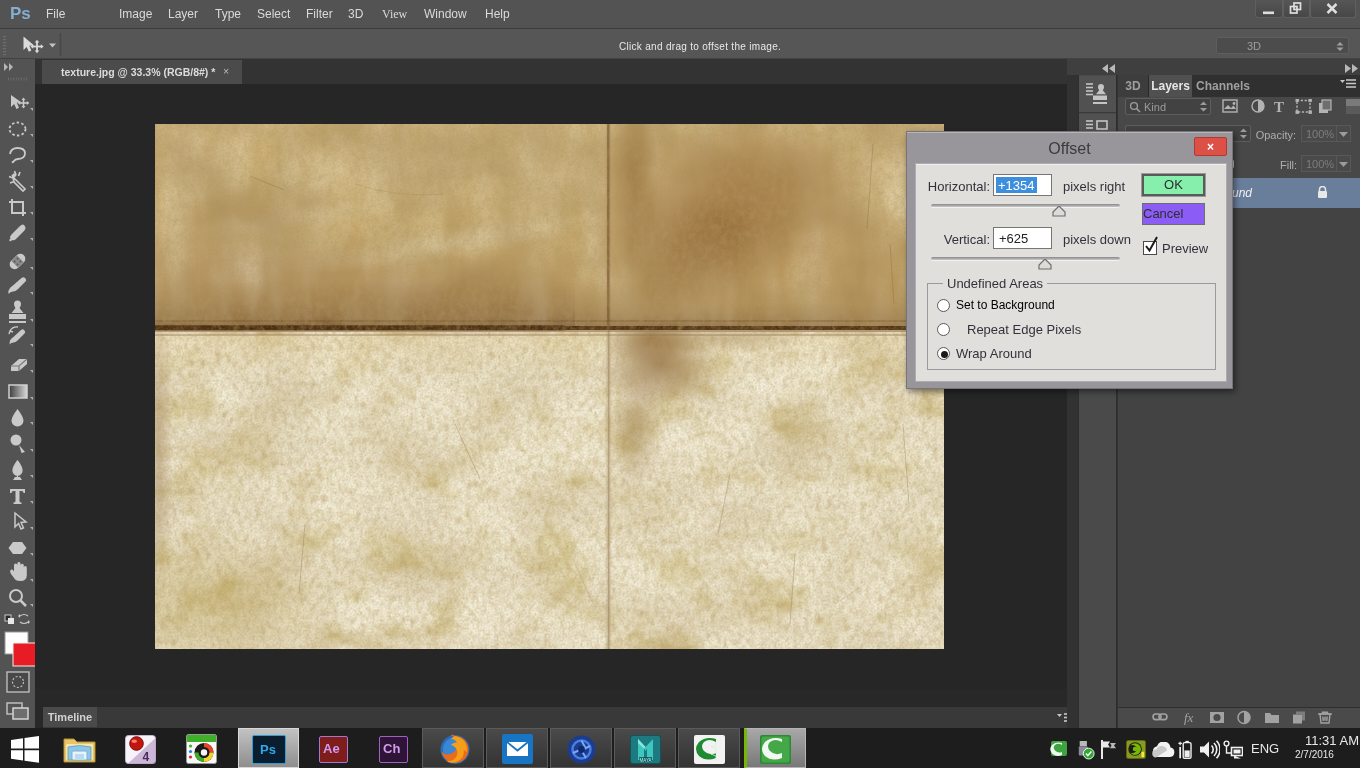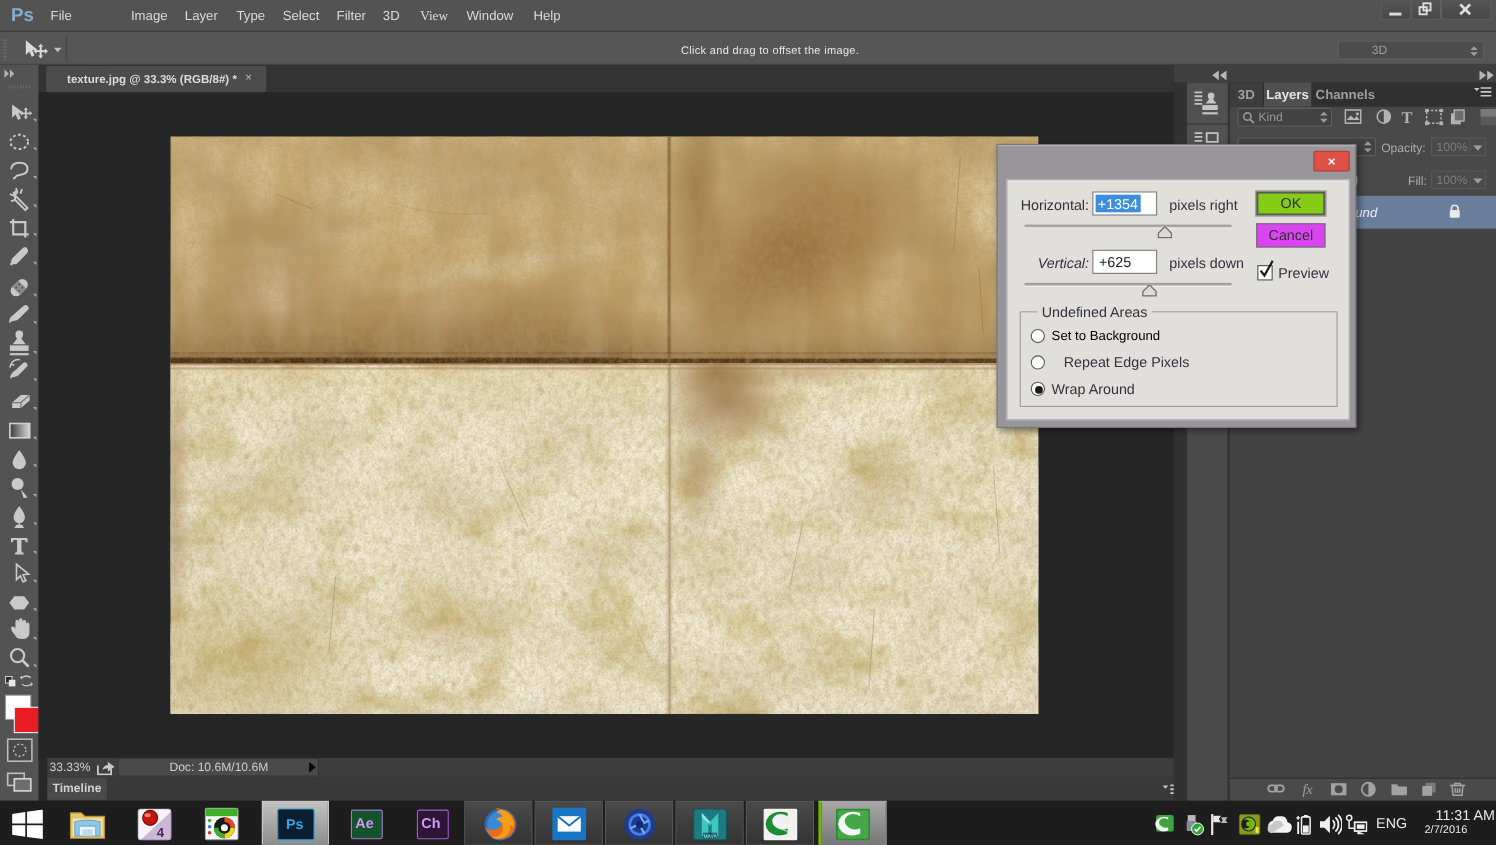--- a/index.html
+++ b/index.html
@@ -370,32 +370,20 @@
         <path d="M200 60 q40 14 90 10"></path>
         <path d="M680 480 l30 -20"></path>
         <path d="M420 440 l18 40"></path>
       </g>
 
       <rect width="789" height="525" filter="url(#grain2)" opacity="0.5"></rect>
       <rect width="789" height="525" filter="url(#grain)" opacity="0.45"></rect>
     </svg>
   </div>
 
-  <div class="abs" id="statusbar">
-    <span style="position:absolute;left:2px;top:3px;">33.33%</span>
-    <svg style="position:absolute;left:45px;top:2px;" width="17" height="14" viewBox="0 0 17 14">
-      <path d="M1 5 l0 8 l12 0 l0 -5" fill="none" stroke="#c8c8c8" stroke-width="1.6"></path>
-      <path d="M5 9 q1 -4 5 -4.5 l0 -3 l6 4.5 l-6 4.5 l0 -3 q-3 0.2 -5 1.5 z" fill="#c8c8c8"></path>
-    </svg>
-    <div style="position:absolute;left:64px;top:0px;width:183px;height:17px;background:#4a4a4a;border:1px solid #353535;"></div>
-    <span style="position:absolute;left:111px;top:3px;">Doc: 10.6M/10.6M</span>
-    <svg style="position:absolute;left:236px;top:3px;" width="10" height="12" viewBox="0 0 10 12">
-      <path d="M2 0.5 l6 5 l-6 5 z" fill="#0a0a0a"></path>
-    </svg>
-  </div>
   <div class="abs" id="timerow"></div>
   <div class="abs" id="timelinetab">Timeline</div>
   <svg class="abs" style="left:1057px;top:712px;" width="18" height="12" viewBox="0 0 18 12">
     <path d="M0 2 l5 0 l-2.5 3 z" fill="#c8c8c8"></path>
     <g stroke="#c8c8c8" stroke-width="1.6">
       <line x1="7" y1="2" x2="18" y2="2"></line>
         <line x1="7" y1="5.5" x2="18" y2="5.5"></line>
         <line x1="7" y1="9" x2="18" y2="9"></line>
     </g>
   </svg>
@@ -525,42 +513,43 @@
       <line x1="168" y1="4" x2="182" y2="4"></line>
       <path d="M172.5 4 l0 -1.8 l5 0 l0 1.8"></path>
       <line x1="172.8" y1="6.5" x2="173.3" y2="10.8"></line>
         <line x1="175" y1="6.5" x2="175" y2="10.8"></line>
         <line x1="177.2" y1="6.5" x2="176.7" y2="10.8"></line>
     </g>
   </svg>
 
   <div class="abs" id="dialog" style="left:906px;top:131px;width:327px;height:258px;background:#98969a;border:1px solid #77757a;box-shadow:2px 3px 6px rgba(0,0,0,0.45);">
     <div style="position:absolute;left:0;top:0;width:100%;height:1px;background:#b7b5ba;"></div>
+    <div style="position:absolute;left:0;top:8px;width:100%;text-align:center;font-size:16px;color:#3b3b3b;">Offset</div>
     <div style="position:absolute;left:287px;top:5px;width:33px;height:19px;background:#dc5046;border:1px solid #b03a32;border-radius:2px;color:#fff;text-align:center;line-height:18px;font-size:12px;font-weight:bold;">×</div>
 
     <div style="position:absolute;left:8px;top:31px;width:312px;height:219px;background:#e1dfdc;border:1px solid #aeacb1;box-shadow:inset 0 1px 0 #f0efed;"></div>
 
     <div style="position:absolute;left:0px;top:47px;width:83px;text-align:right;font-size:13px;color:#32323c;">Horizontal:</div>
     <div style="position:absolute;left:86px;top:42px;width:59px;height:22px;background:#fff;border:1px solid #767676;">
       <span style="position:absolute;left:2px;top:2px;bottom:2px;padding:1px 2px 0 2px;background:#3d8edc;color:#fff;font-size:13px;">+1354</span>
     </div>
     <div style="position:absolute;left:156px;top:47px;font-size:13px;color:#32323c;">pixels right</div>
-    <div style="position:absolute;left:235px;top:42px;width:63px;height:22px;background:#84cc16;border:2px solid #5a5a5a;outline:1px solid #9a9a9a;text-align:center;line-height:18px;font-size:13px;color:#2e2e2e;">OK</div>
+    <div style="position:absolute;left:235px;top:42px;width:63px;height:22px;background:#86efac;border:2px solid #5a5a5a;outline:1px solid #9a9a9a;text-align:center;line-height:18px;font-size:13px;color:#2e2e2e;">OK</div>
 
     <div style="position:absolute;left:24px;top:72px;width:189px;height:4px;background:linear-gradient(#888,#c8c8c8);border-radius:2px;border-bottom:1px solid #f2f2f2;"></div>
     <svg style="position:absolute;left:145px;top:74px;" width="14" height="11" viewBox="0 0 14 11">
       <path d="M7 0 L13 6 L13 10 L1 10 L1 6 Z" fill="#dddbd8" stroke="#6e6e6e" stroke-width="1.2"></path>
     </svg>
 
-    <div style="position:absolute;left:0px;top:100px;width:83px;text-align:right;font-size:13px;color:#32323c;font-style:italic;">Vertical:</div>
+    <div style="position:absolute;left:0px;top:100px;width:83px;text-align:right;font-size:13px;color:#32323c;">Vertical:</div>
     <div style="position:absolute;left:86px;top:95px;width:59px;height:22px;background:#fff;border:1px solid #767676;">
       <span style="position:absolute;left:5px;top:3px;color:#222;font-size:13px;">+625</span>
     </div>
     <div style="position:absolute;left:156px;top:100px;font-size:13px;color:#32323c;">pixels down</div>
-    <div style="position:absolute;left:235px;top:71px;width:63px;height:22px;background:#d946ef;border:1px solid #6e6e6e;text-align:center;line-height:20px;font-size:13px;color:#2e2e2e;">Cancel</div>
+    <div style="position:absolute;left:235px;top:71px;width:63px;height:22px;background:#8b5cf6;border:1px solid #6e6e6e;line-height:20px;font-size:13px;color:#2e2e2e;">Cancel</div>
 
     <div style="position:absolute;left:24px;top:125px;width:189px;height:4px;background:linear-gradient(#888,#c8c8c8);border-radius:2px;border-bottom:1px solid #f2f2f2;"></div>
     <svg style="position:absolute;left:131px;top:127px;" width="14" height="11" viewBox="0 0 14 11">
       <path d="M7 0 L13 6 L13 10 L1 10 L1 6 Z" fill="#dddbd8" stroke="#6e6e6e" stroke-width="1.2"></path>
     </svg>
 
     <div style="position:absolute;left:236px;top:109px;width:14px;height:14px;background:#fff;border:1px solid #4a4a4a;"></div>
     <svg style="position:absolute;left:238px;top:104px;" width="16" height="18" viewBox="0 0 16 18">
       <path d="M1 10 L4.5 14.5 L12 1" fill="none" stroke="#1a1a1a" stroke-width="2"></path>
     </svg>
@@ -618,21 +607,21 @@
     <path d="M18 9 a9.5 9.5 0 0 1 9.5 9.5 l-4 0 a5.5 5.5 0 0 0 -5.5 -5.5 z" fill="#e8452a"></path>
     <path d="M27.5 18.5 a9.5 9.5 0 0 1 -9.5 9.5 l0 -4 a5.5 5.5 0 0 0 5.5 -5.5 z" fill="#f5d327"></path>
     <path d="M18 28 a9.5 9.5 0 0 1 -9.5 -9.5 l4 0 a5.5 5.5 0 0 0 5.5 5.5 z" fill="#3fae29"></path>
     <circle cx="18" cy="18.5" r="3.2" fill="#f5f5f5"></circle>
   </svg>
 
   <div class="abs" style="left:252px;top:735px;width:34px;height:29px;background:#0a1e30;border:1.5px solid #2f9ed6;border-radius:2px;color:#31a8e8;font-size:13px;font-weight:bold;">
       <span style="position:absolute;left:7px;top:6px;">Ps</span>
     </div>
 
-  <div class="abs" style="left:319px;top:736px;width:29px;height:27px;background:#14532d;border:1.5px solid #a478cf;border-radius:2px;color:#cf9bf5;font-size:13px;font-weight:bold;">
+  <div class="abs" style="left:319px;top:736px;width:29px;height:27px;background:#7f1d1d;border:1.5px solid #a478cf;border-radius:2px;color:#cf9bf5;font-size:13px;font-weight:bold;">
       <span style="position:absolute;left:3px;top:4px;">Ae</span>
     </div>
 
   <div class="abs" style="left:379px;top:736px;width:29px;height:27px;background:#2e1538;border:1.5px solid #a45fc4;border-radius:2px;color:#d59bf0;font-size:13px;font-weight:bold;">
       <span style="position:absolute;left:3px;top:4px;">Ch</span>
     </div>
 
   <svg class="abs" style="left:437px;top:734px;" width="36" height="31" viewBox="0 0 36 31">
     <circle cx="18" cy="15.5" r="14.5" fill="#2a6bb8"></circle>
     <circle cx="18" cy="15.5" r="12" fill="#3a88d4"></circle>

